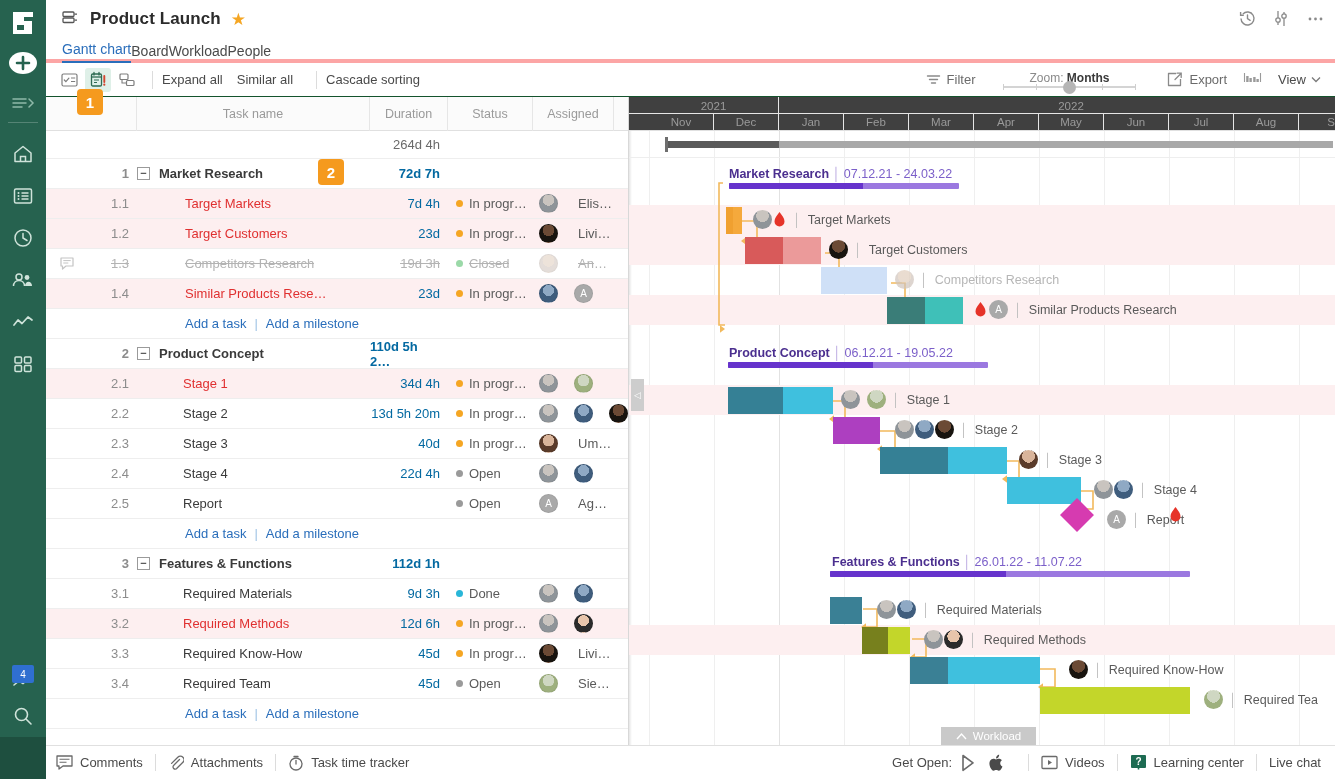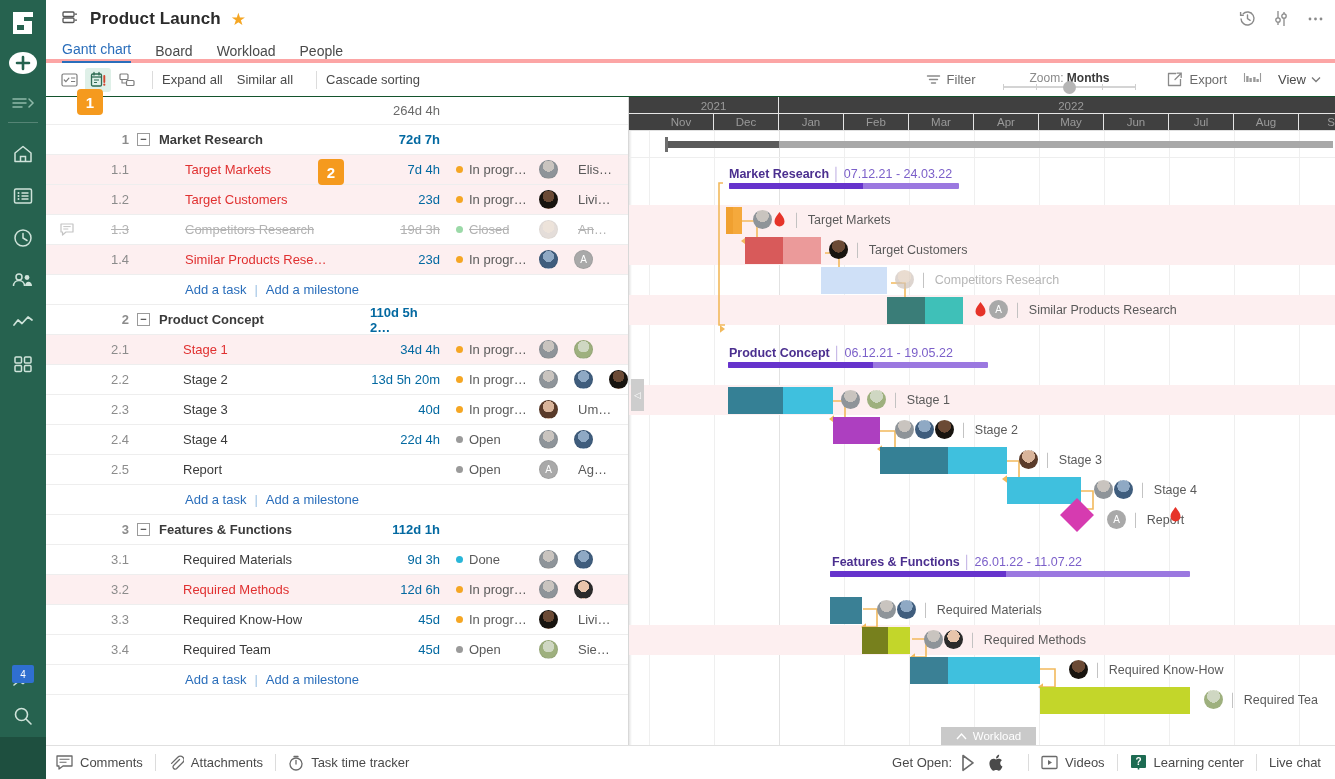--- a/index.html
+++ b/index.html
@@ -44,21 +44,21 @@
   .main { flex:1 1 auto; display:flex; flex-direction:column; height:779px; min-width:0;}
 
   
   .hdr { height:63px; border-bottom:4px solid #fca5a5; position:relative; flex:0 0 63px; background:#fff; }
   .hdr-top { display:flex; align-items:center; height:38px; padding-left:14px; }
   .hdr-icon { width:20px;height:20px;margin-right:10px; }
   .hdr-title { font-size:17px; font-weight:bold; color:#2b2b2b; letter-spacing:.1px; }
   .hdr-star { margin-left:10px; font-size:17px; color:#f5a623; }
   .hdr-right { position:absolute; right:10px; top:8px; display:flex; align-items:center; gap:14px; }
   .hdr-right .ic { width:20px;height:20px; display:flex;align-items:center;justify-content:center; cursor:pointer;}
-  .tabs { display:flex; align-items:flex-end; height:25px; padding-left:16px; gap:24px; }
+  .tabs { display:flex; align-items:flex-end; height:25px; padding-left:16px; }
   .tab { font-size:14px; color:#4a4a4a; padding-bottom:4px; cursor:pointer; }
   .tab.active { color:#2a6ebb; border-bottom:2px solid #2a6ebb; font-weight:normal; }
 
   
   .tbar { height:34px; flex:0 0 34px; border-bottom:1px solid #14532d; display:flex; align-items:center; padding:0 10px; position:relative; background:#fff;}
   .tb-ic { width:26px;height:24px; display:flex;align-items:center;justify-content:center; border-radius:3px; cursor:pointer; margin-right:3px;}
   .tb-ic.sel { background:#dff0e8; }
   .tb-sep { width:1px; height:18px; background:#dcdcdc; margin:0 9px; }
   .tb-lnk { font-size:13px; color:#4a4a4a; margin-right:14px; cursor:pointer; }
   .tb-right { margin-left:auto; display:flex; align-items:center; }
@@ -392,20 +392,28 @@
           <svg width="10" height="7" viewBox="0 0 10 7">
               <path d="M1 1.5l4 4 4-4" fill="none" stroke="#7a7a7a" stroke-width="1.3"></path>
             </svg>
         </div>
       </div>
     </div>
 
     <div class="body">
 
       <div class="grid">
+        <div class="ghead">
+          <div class="gh c-idx"></div>
+          <div class="gh c-name">Task name</div>
+          <div class="gh c-dur">Duration</div>
+          <div class="gh c-st">Status</div>
+          <div class="gh c-asg">Assigned</div>
+          <div class="gh c-plus">+</div>
+        </div>
 
         <div class="grows">
 
           <div class="grow tot">
             <div class="cell idx"></div>
             <div class="cell name"></div>
             <div class="cell dur" style="justify-content:flex-end;color:#6a6a6a;">264d 4h</div>
             <div class="cell st"></div>
               <div class="cell asg"></div>
               <div class="cell men"></div>

